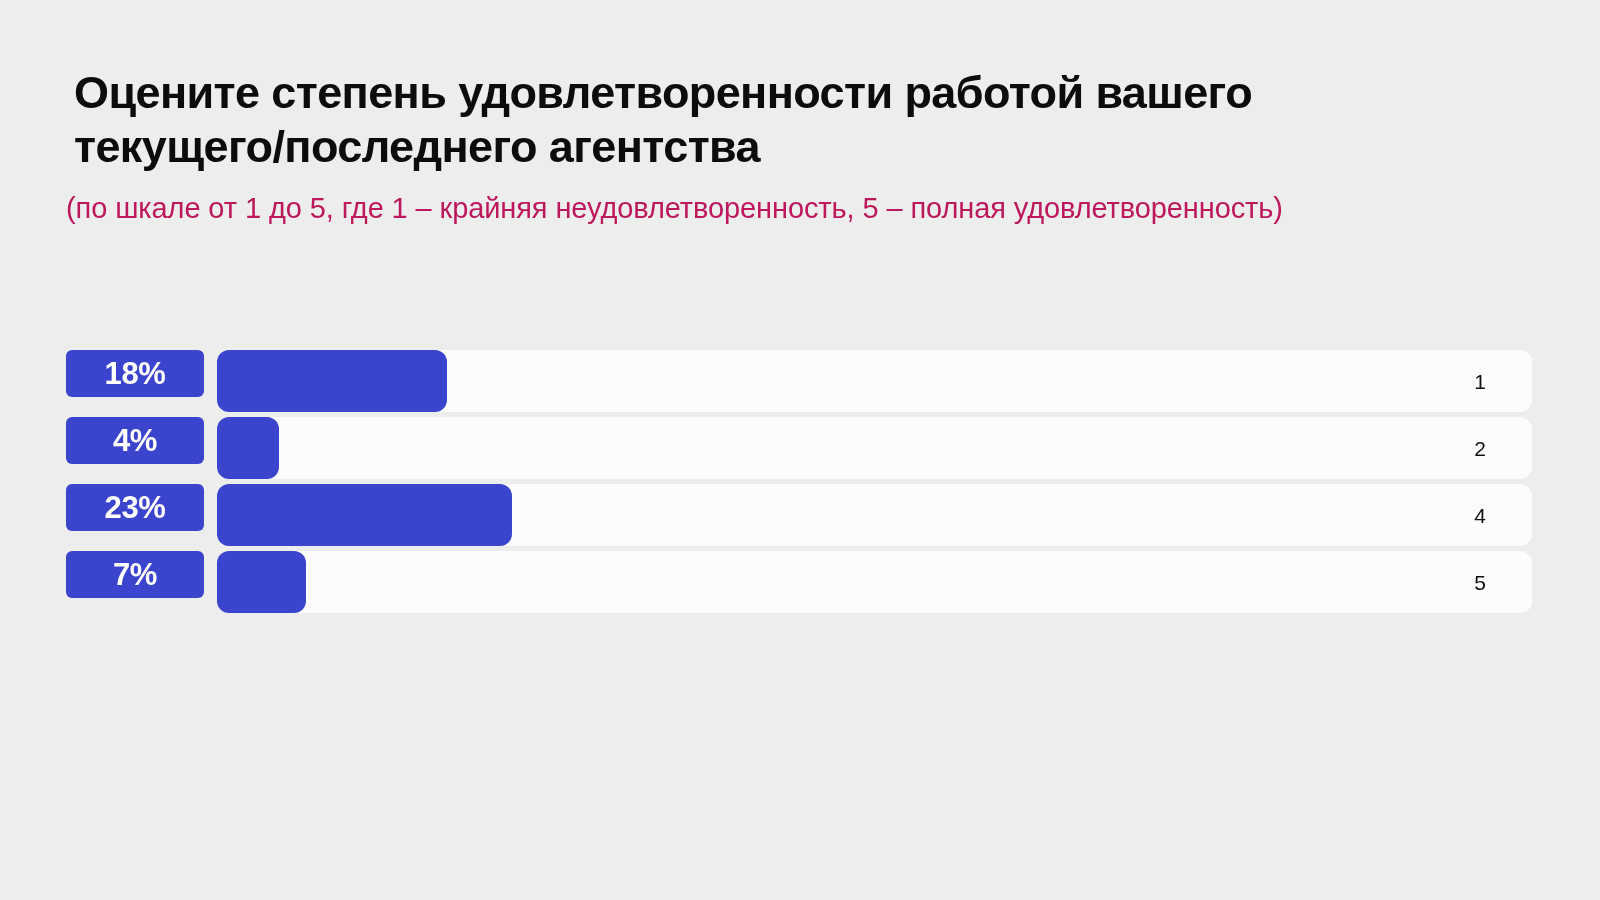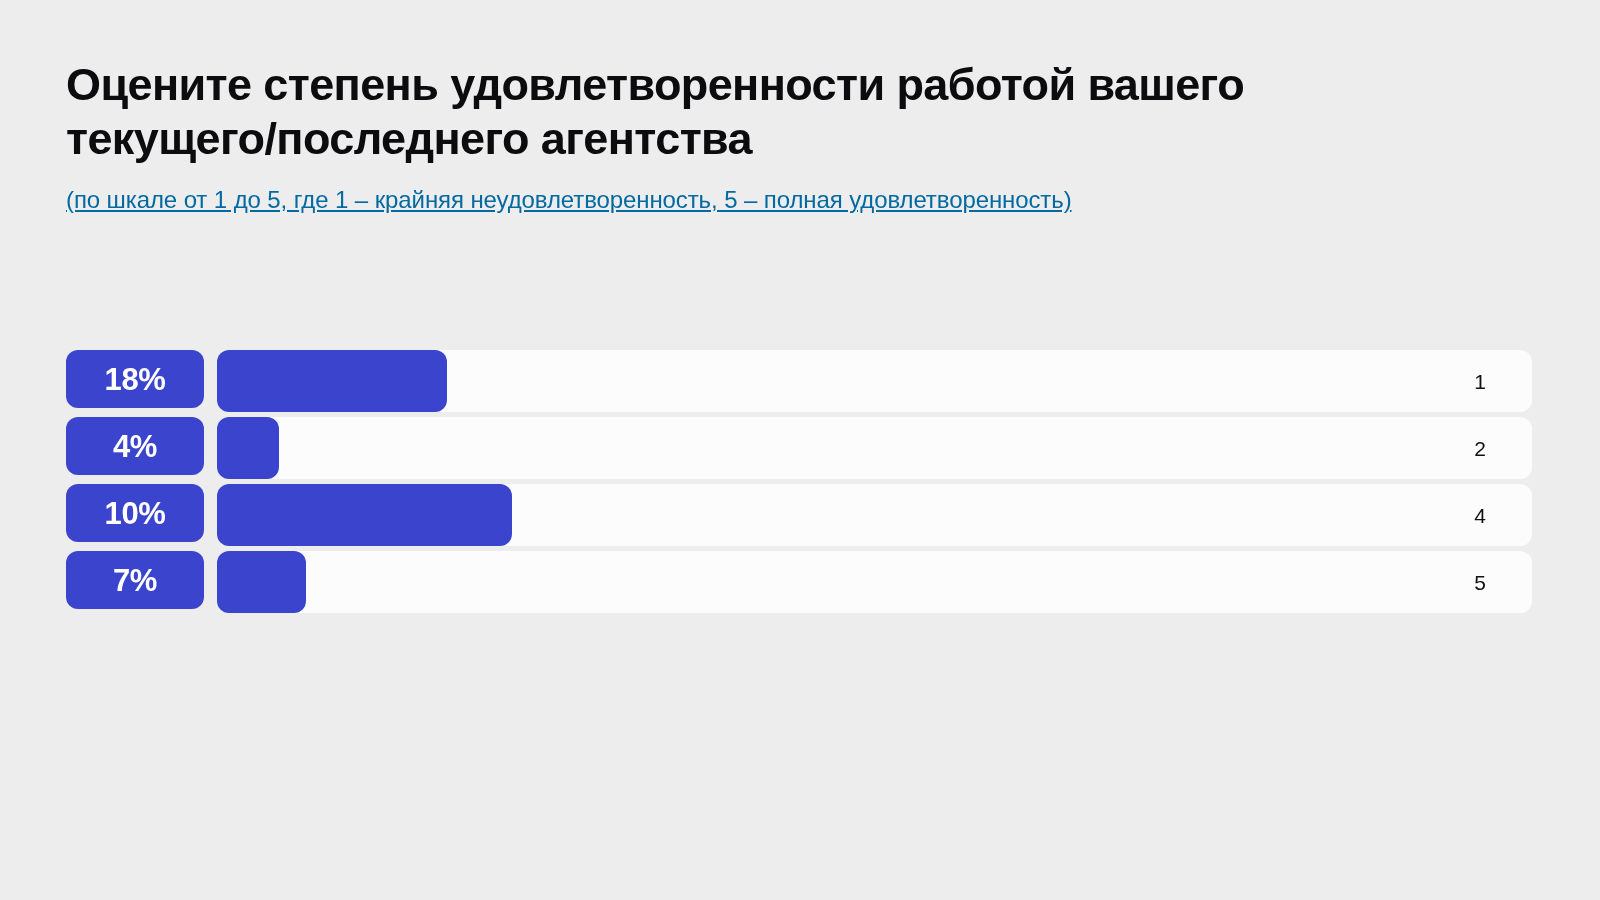--- a/index.html
+++ b/index.html
@@ -23,36 +23,35 @@
   }
 
   
   .header {
     position: absolute;
     left: 66px;
     top: 58px;
     width: 1470px;
   }
   .chart-title {
-    margin: 0;
+    margin: 8px;
     font-size: 45px;
     line-height: 54px;
     font-weight: 700;
     letter-spacing: -0.6px;
     color: #0c0c0f;
     max-width: 1380px;
   }
   .chart-subtitle {
     margin: 18px 0 0 0;
-    font-size: 24px;
+    font-size: 29px;
     line-height: 32px;
     font-weight: 400;
-    color: #0369a1;
+    color: #be185d;
     letter-spacing: -0.1px;
-    text-decoration: underline;
   }
 
   
   .chart {
     position: absolute;
     left: 66px;
     top: 350px;
     width: 1466px;
   }
   .bar-row {
@@ -61,23 +60,23 @@
     height: 62px;
     margin-bottom: 5px;
   }
   .bar-row:last-child {
     margin-bottom: 0;
   }
 
   .value-pill {
     flex: 0 0 138px;
     width: 138px;
-    height: 58px;
+    height: 47px;
     background: #3b44cc;
-    border-radius: 12px;
+    border-radius: 6px;
     display: flex;
     align-items: center;
     justify-content: center;
     box-sizing: border-box;
   }
   .value-pill .value-text {
     color: #ffffff;
     font-size: 31px;
     font-weight: 700;
     letter-spacing: -0.4px;
@@ -142,21 +141,21 @@
       </div>
       <div class="track">
         <div class="bar-fill" style="width: 4.7%; background: rgb(59, 68, 204);"></div>
         <span class="scale-label">2</span>
       </div>
     </div>
 
 
     <div class="bar-row">
       <div class="value-pill">
-        <span class="value-text">10%</span>
+        <span class="value-text">23%</span>
       </div>
       <div class="track">
         <div class="bar-fill" style="width: 22.4%; background: rgb(59, 68, 204);"></div>
         <span class="scale-label">4</span>
       </div>
     </div>
 
     <div class="bar-row">
       <div class="value-pill">
         <span class="value-text">7%</span>

